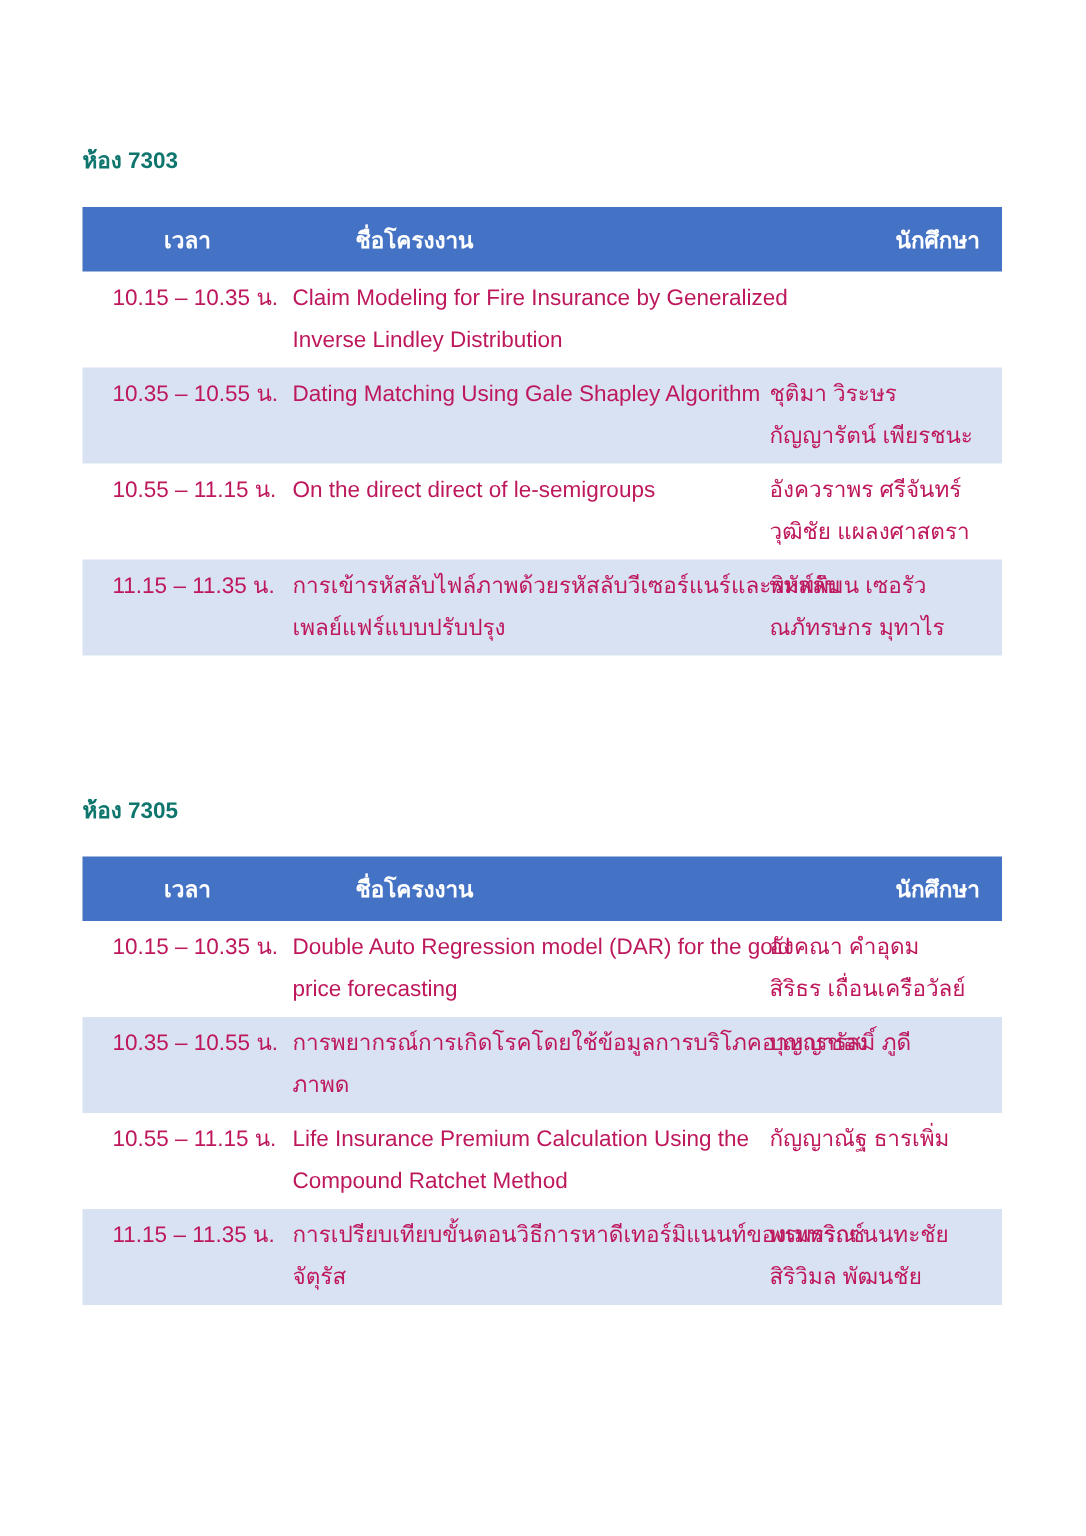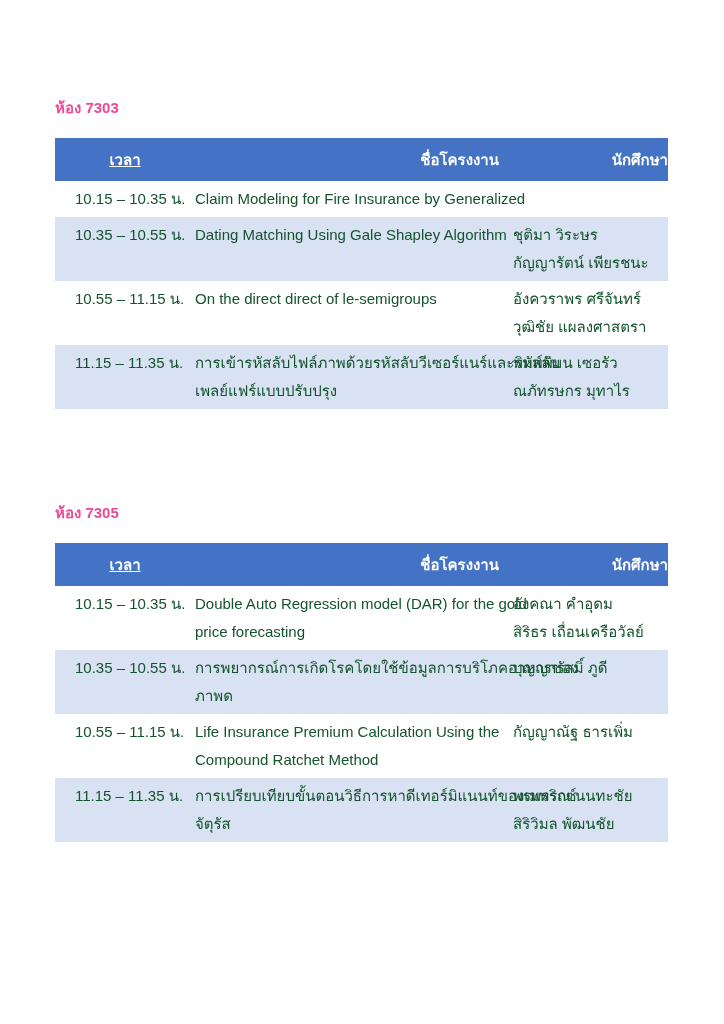--- a/index.html
+++ b/index.html
@@ -15,21 +15,21 @@
     background: #ffffff;
     overflow: hidden;
     box-sizing: border-box;
     padding: 98px 0 0 55px;
   }
   .room-section { width: 613px; }
   .room-section + .room-section { margin-top: 94px; }
   .room-title {
     font-size: 15px;
     font-weight: bold;
-    color: #ec4899;
+    color: #0f766e;
     margin: 0 0 21px 0;
     line-height: 19px;
   }
   .table { width: 613px; }
   .thead {
     display: flex;
     align-items: center;
     height: 43px;
     background: #4472C4;
     color: #ffffff;
@@ -38,24 +38,24 @@
   }
   .trow {
     display: flex;
     padding: 4px 0 4px 0;
   }
   .trow.alt { background: #D9E2F3; }
   .cell { box-sizing: border-box; }
   .col-time   { width: 140px; flex: 0 0 140px; }
   .col-project{ width: 318px; flex: 0 0 318px; padding-right: 14px; }
   .col-students { flex: 1 1 auto; }
-  .thead .col-time { text-align: center; text-decoration: underline; }
-  .thead .col-project, .thead .col-students { text-align: right; }
+  .thead .col-time { text-align: center; }
+  .thead .col-project, .thead .col-students { text-align: left; margin-left: 42px; }
   .trow .col-time { padding-left: 20px; }
-  .trow { color: #14532d; font-size: 15px; }
+  .trow { color: #be185d; font-size: 15px; }
   .line { line-height: 28px; white-space: nowrap; }
 </style>
 </head>
 <body>
 
 <div class="page">
 
   <section class="room-section">
     <h2 class="room-title">ห้อง 7303</h2>
     <div class="table">
@@ -64,20 +64,21 @@
         <div class="cell col-project">ชื่อโครงงาน</div>
         <div class="cell col-students">นักศึกษา</div>
       </div>
       <div class="tbody">
           <div class="trow">
             <div class="cell col-time">
               <div class="line">10.15 – 10.35 น.</div>
             </div>
             <div class="cell col-project">
               <div class="line">Claim Modeling for Fire Insurance by Generalized</div>
+              <div class="line">Inverse Lindley Distribution</div>
             </div>
           </div>
           <div class="trow alt">
             <div class="cell col-time">
               <div class="line">10.35 – 10.55 น.</div>
             </div>
             <div class="cell col-project">
               <div class="line">Dating Matching Using Gale Shapley Algorithm</div>
             </div>
             <div class="cell col-students">

